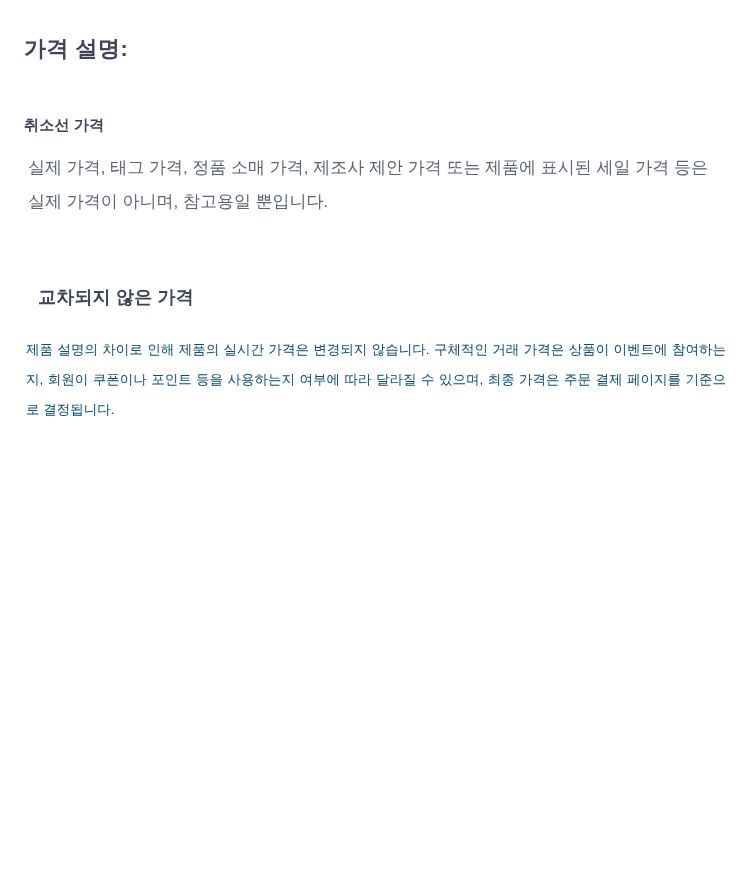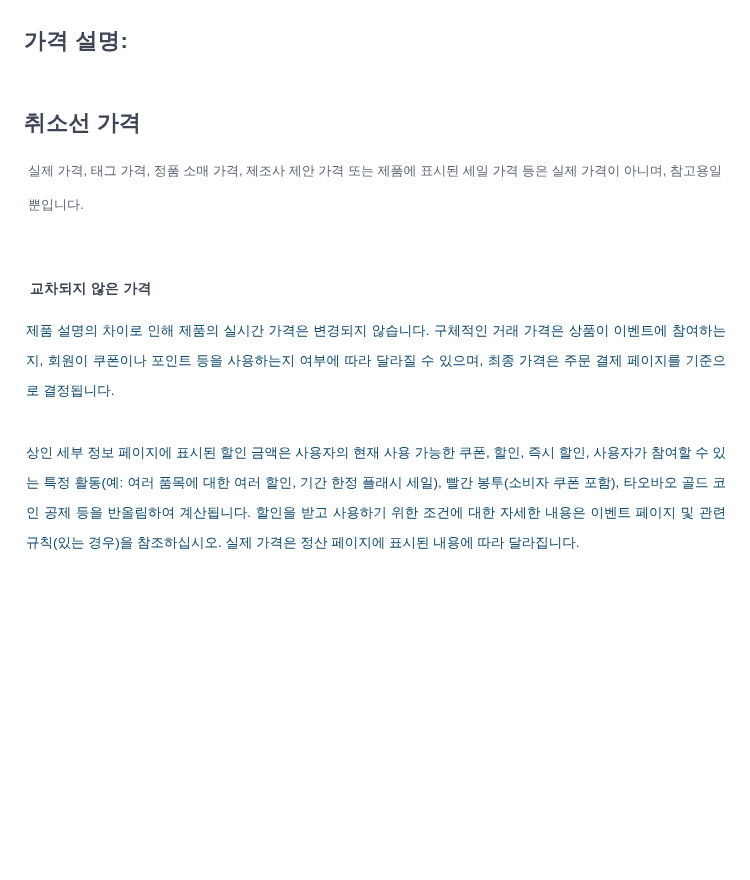--- a/index.html
+++ b/index.html
@@ -12,52 +12,52 @@
     height: 880px;
     font-family: "Liberation Sans", sans-serif;
     color: #5b6475;
     overflow: hidden;
   }
   .page {
     width: 750px;
     height: 880px;
     position: relative;
     box-sizing: border-box;
-    padding: 4px 24px;
+    padding: 12px 24px;
   }
   .main-title {
     font-size: 22px;
     font-weight: bold;
     color: #3d4455;
     margin: 0;
     padding-top: 22px;
     letter-spacing: 0.5px;
   }
   .section-heading {
-    font-size: 22px;
+    font-size: 15px;
     font-weight: bold;
     color: #3d4455;
     margin: 0;
     padding-top: 52px;
     letter-spacing: 0.2px;
   }
   .lead {
-    font-size: 13px;
+    font-size: 17px;
     line-height: 34px;
     color: #5b6475;
     margin: 0;
     padding-top: 16px;
     padding-left: 4px;
     font-weight: 500;
   }
   .sub-heading {
-    font-size: 14px;
+    font-size: 18px;
     font-weight: bold;
     color: #3d4455;
-    margin: 6px;
+    margin: 14px;
     padding-top: 52px;
     letter-spacing: 0.2px;
   }
   .body-block {
     font-size: 13.5px;
     line-height: 30px;
     color: #0c4a6e;
     margin: 0;
     padding-top: 12px;
     padding-left: 2px;
@@ -79,16 +79,15 @@
   <h1 class="main-title">가격 설명:</h1>
 
   <h2 class="section-heading">취소선 가격</h2>
 
   <p class="lead">실제 가격, 태그 가격, 정품 소매 가격, 제조사 제안 가격 또는 제품에 표시된 세일 가격 등은 실제 가격이 아니며, 참고용일 뿐입니다.</p>
 
   <h3 class="sub-heading">교차되지 않은 가격</h3>
 
   <p class="body-block">제품 설명의 차이로 인해 제품의 실시간 가격은 변경되지 않습니다. 구체적인 거래 가격은 상품이 이벤트에 참여하는지, 회원이 쿠폰이나 포인트 등을 사용하는지 여부에 따라 달라질 수 있으며, 최종 가격은 주문 결제 페이지를 기준으로 결정됩니다.</p>
 
-  <p class="body-block gap-large">상인 세부 정보 페이지에 표시된 할인 금액은 사용자의 현재 사용 가능한 쿠폰, 할인, 즉시 할인, 사용자가 참여할 수 있는 특정 활동(예: 여러 품목에 대한 여러 할인, 기간 한정 플래시 세일), 빨간 봉투(소비자 쿠폰 포함), 타오바오 골드 코인 공제 등을 반올림하여 계산됩니다. 할인을 받고 사용하기 위한 조건에 대한 자세한 내용은 이벤트 페이지 및 관련 규칙(있는 경우)을 참조하십시오. 실제 가격은 정산 페이지에 표시된 내용에 따라 달라집니다.</p>
 
 
 </div>
 
 </body></html>

